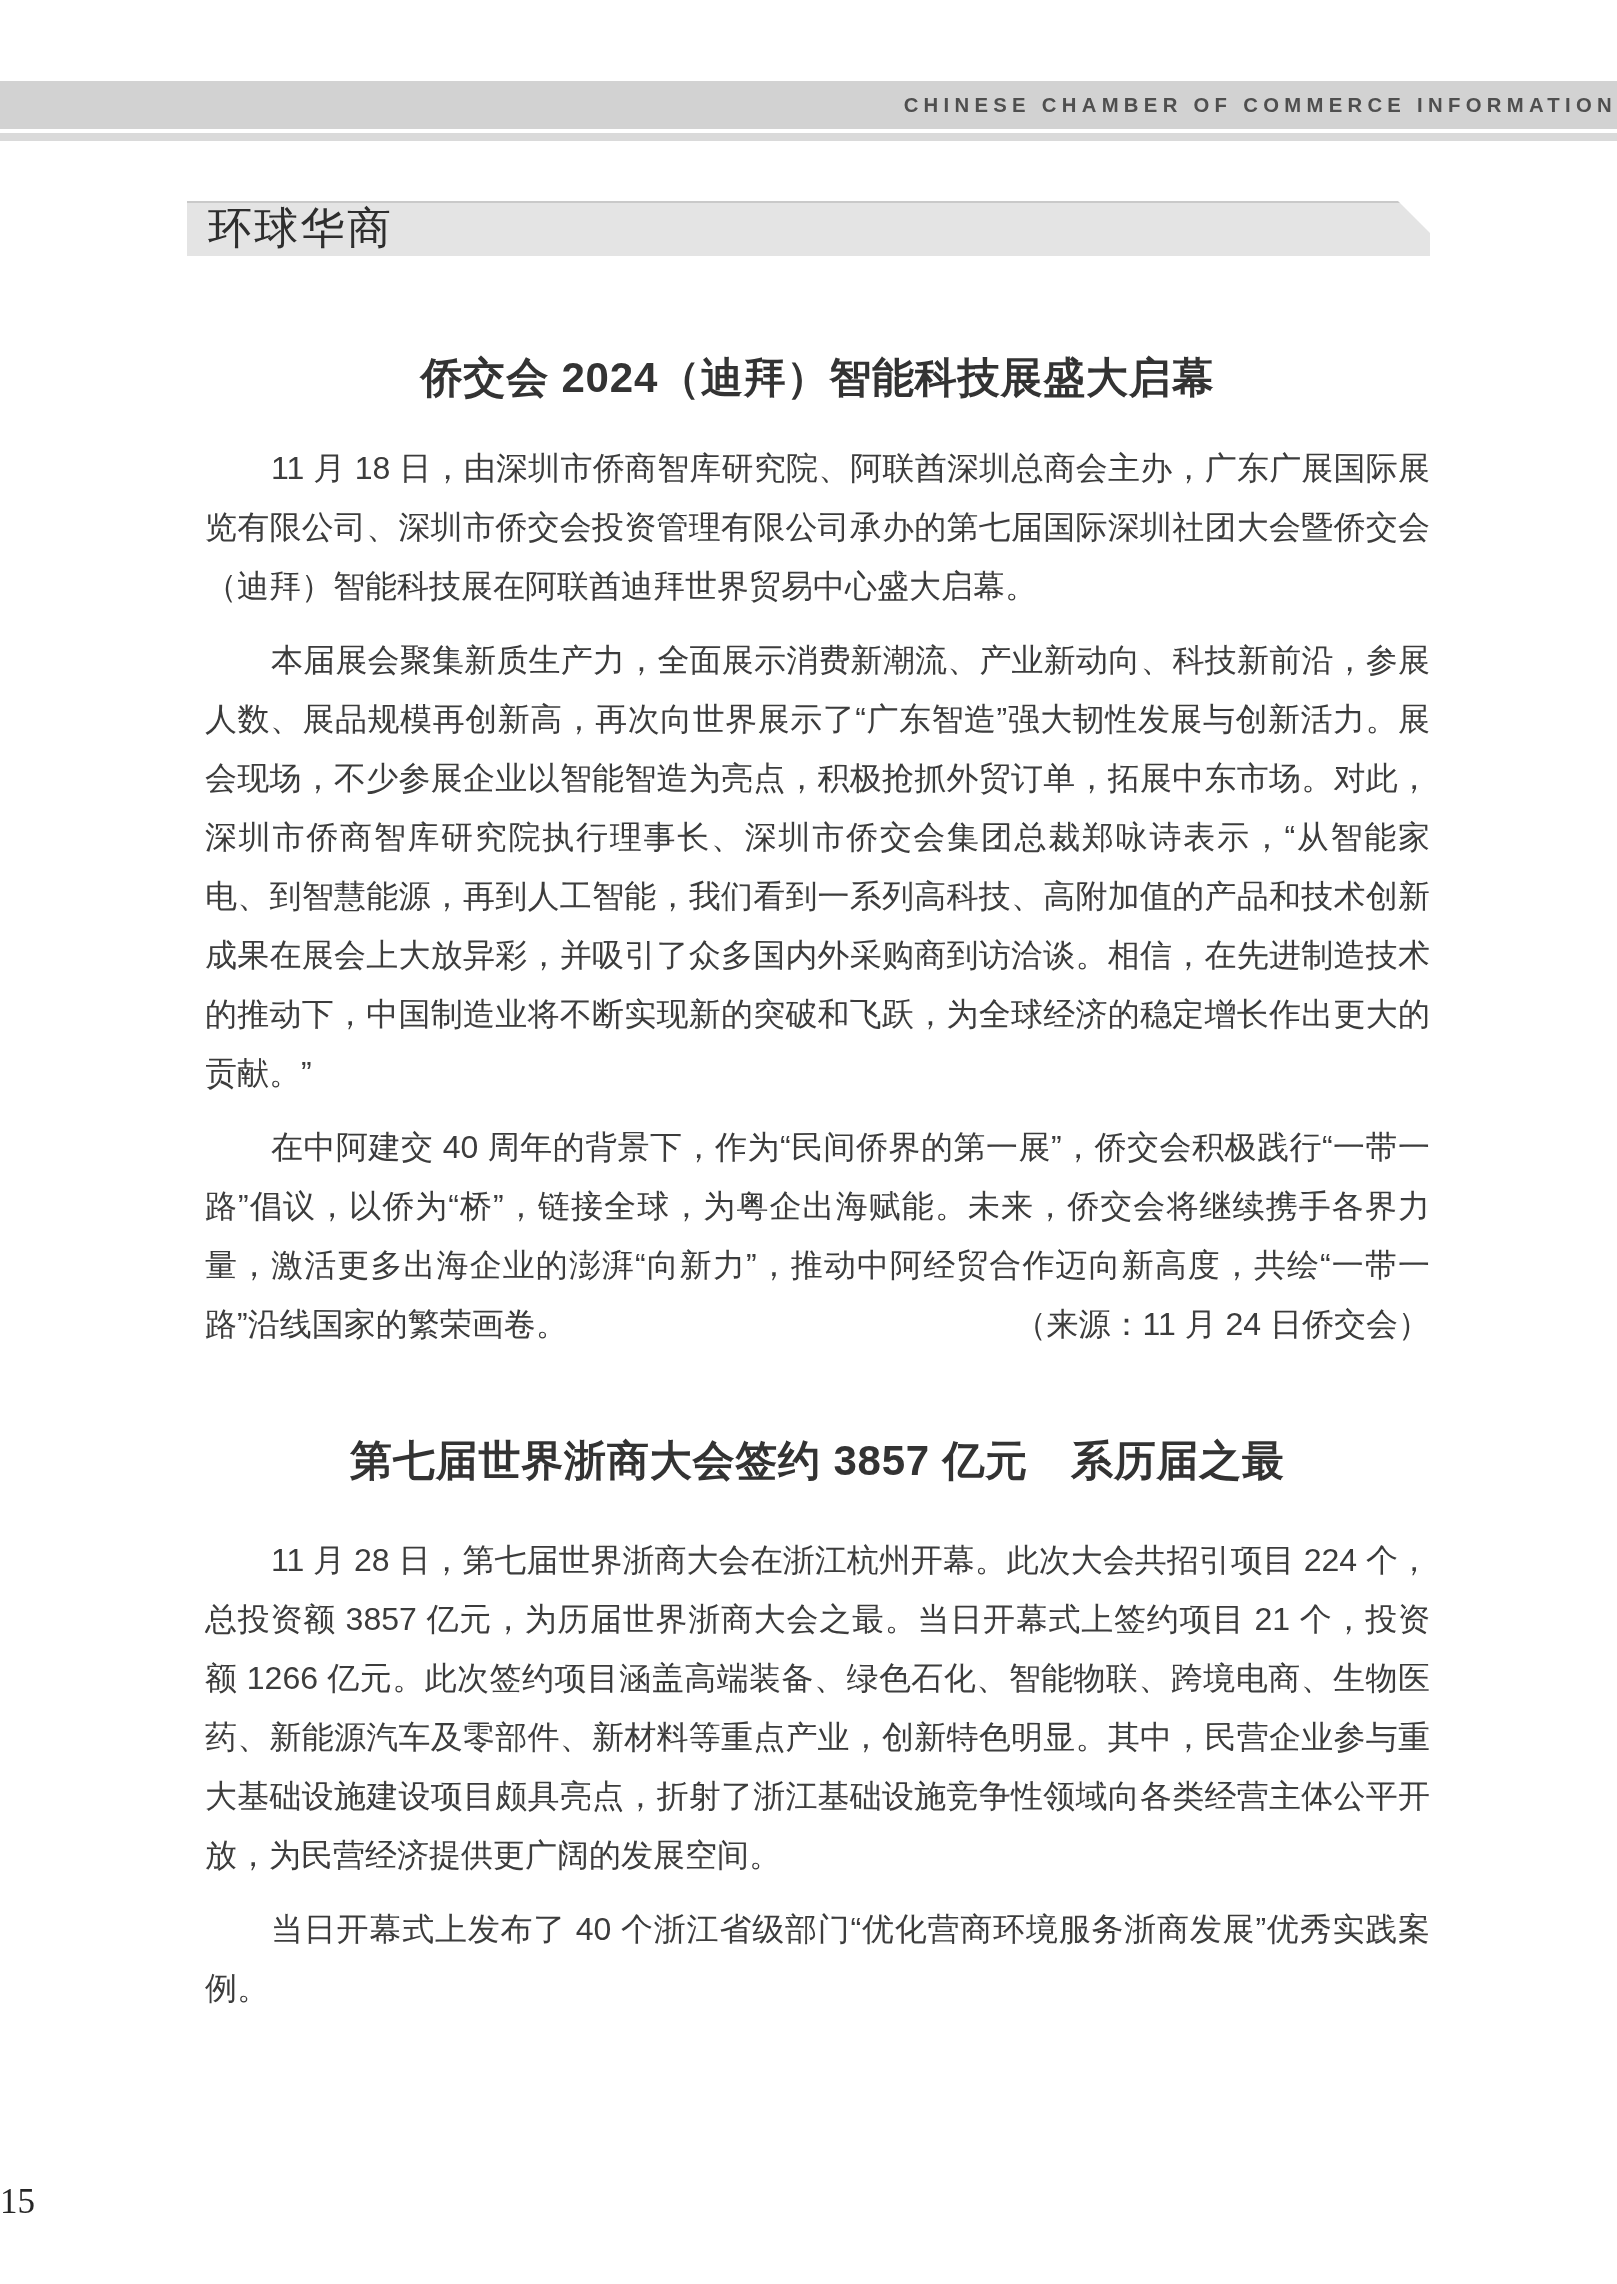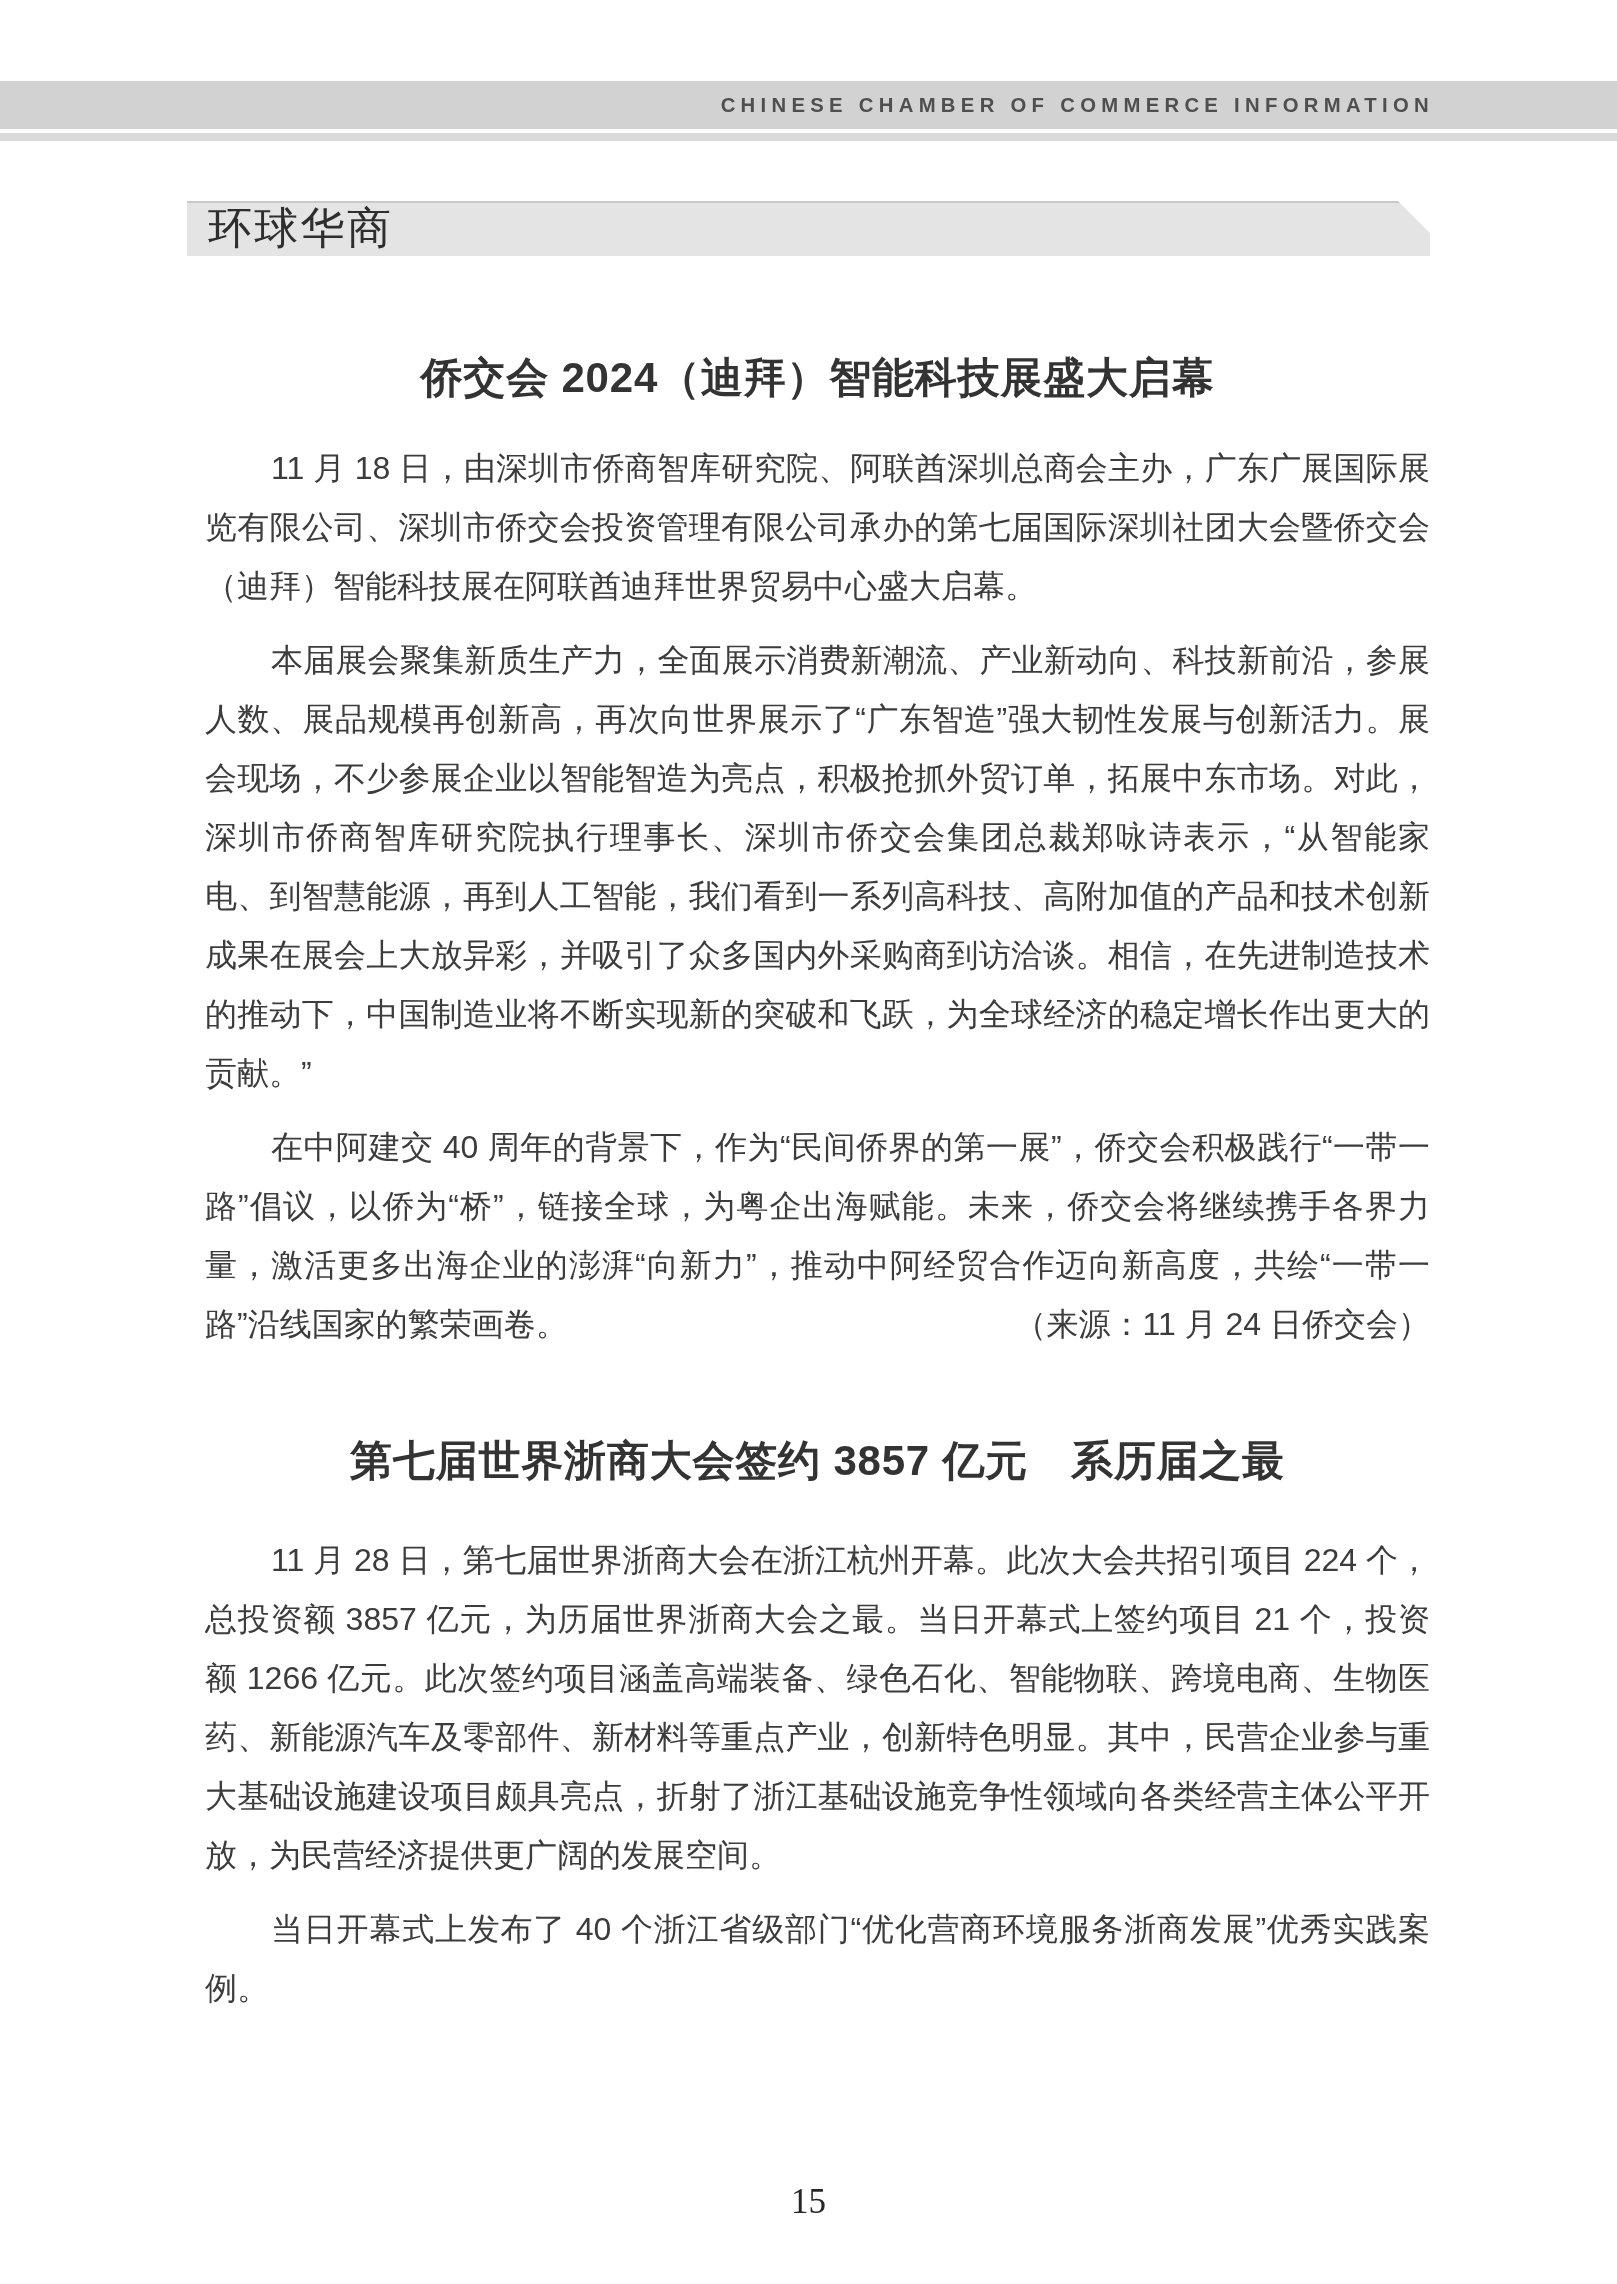--- a/index.html
+++ b/index.html
@@ -20,21 +20,20 @@
   .top-band {
     position: absolute;
     top: 81px;
     left: 0;
     width: 1617px;
     height: 48px;
     background: #d2d2d2;
     display: flex;
     align-items: center;
     justify-content: flex-end;
-    padding-right: 183px;
     box-sizing: border-box;
   }
   .top-band-text {
     font-size: 20.3px;
     font-weight: bold;
     letter-spacing: 5.3px;
     color: #4f4f4f;
     white-space: nowrap;
   }
   .top-band-thin {
@@ -105,21 +104,21 @@
     text-indent: 0;
     color: #3c3c3c;
   }
 
   
   .page-number {
     position: absolute;
     top: 2182px;
     left: 0;
     width: 1617px;
-    text-align: center;
+    text-align: left;
     font-family: "Liberation Serif", serif;
     font-size: 35px;
     color: #262626;
   }
 </style>
 </head>
 <body>
 
 <div class="page">
 

